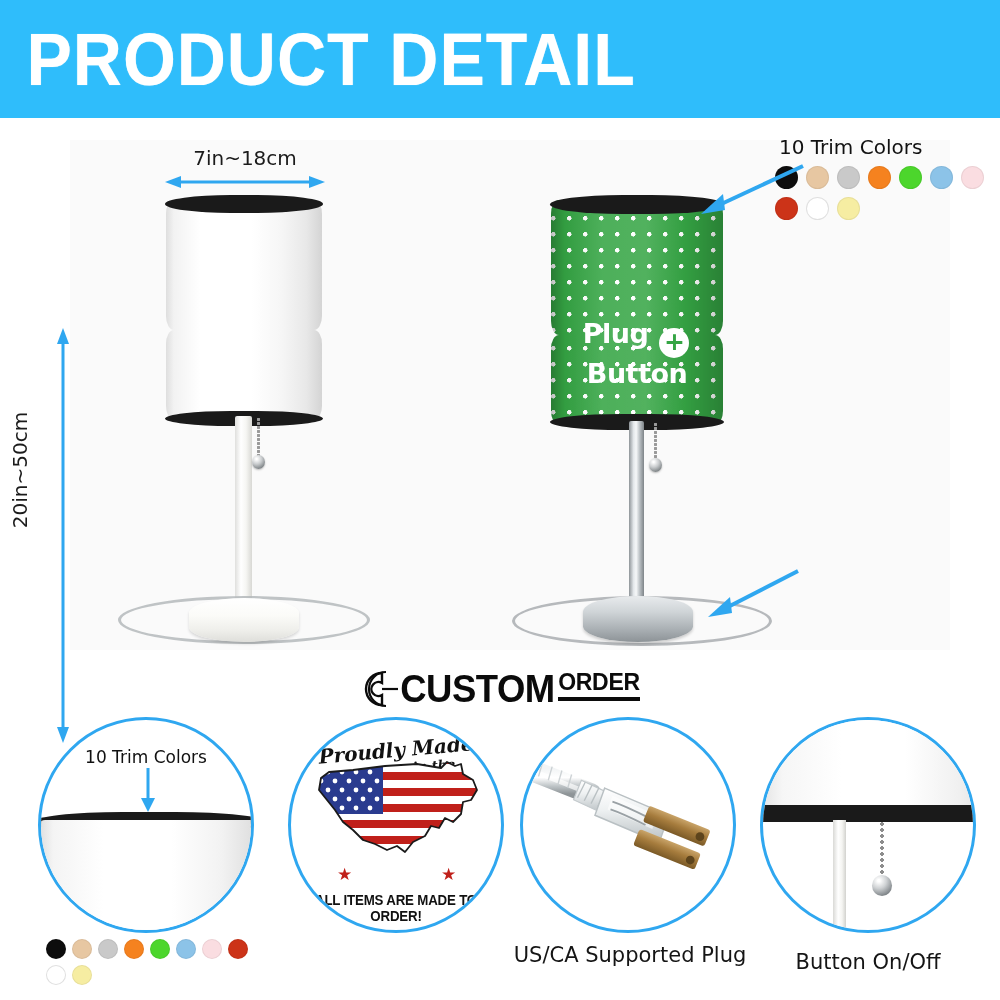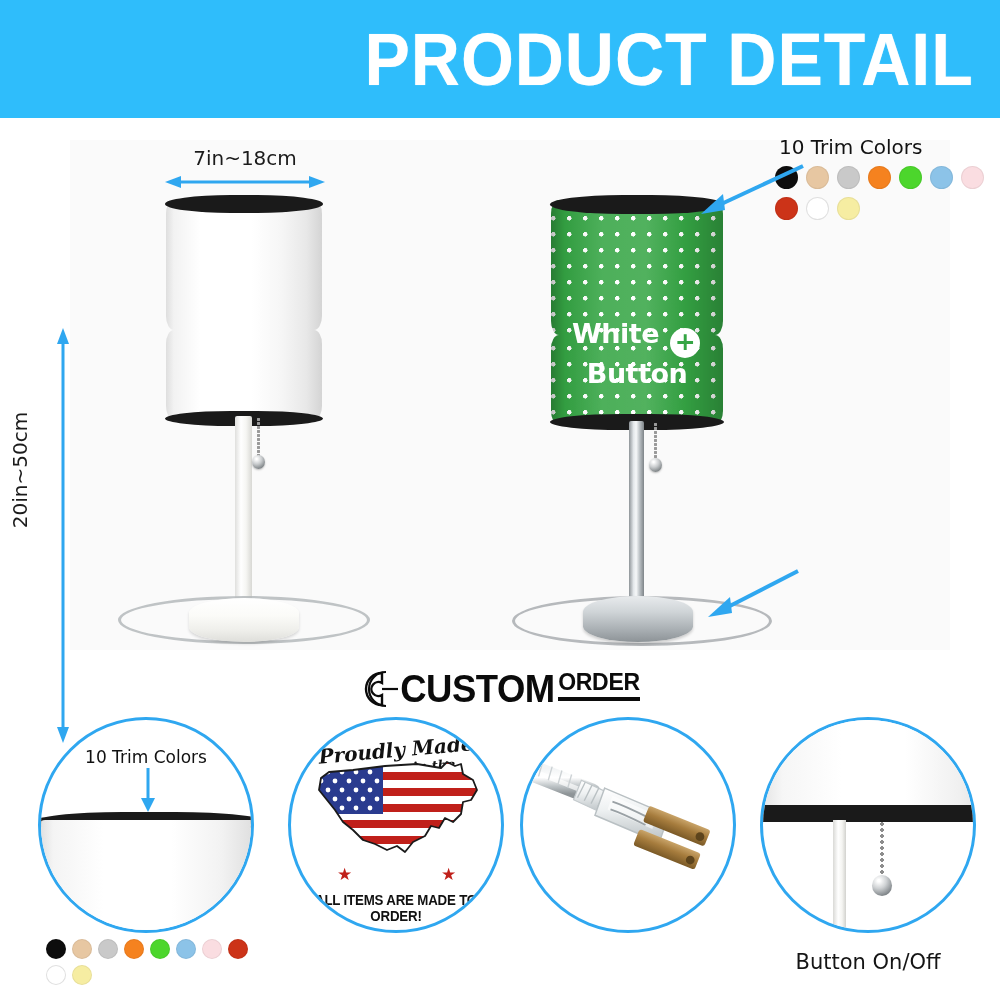--- a/index.html
+++ b/index.html
@@ -12,21 +12,21 @@
   }
 
   
   .banner {
     position: absolute;
     left: 0; top: 0;
     width: 1000px; height: 118px;
     background: #2fbdfb;
     display: flex;
     align-items: center;
-    justify-content: flex-end;
+    justify-content: flex-start;
   }
   .banner-title {
     color: #ffffff;
     font-family: "Liberation Sans Narrow", "Liberation Sans", sans-serif;
     font-size: 74px;
     font-weight: bold;
     letter-spacing: 1px;
     transform: scaleX(0.92);
     text-shadow: 0 0 1px rgba(255,255,255,0.6);
   }
@@ -410,21 +410,21 @@
       <div class="shade-body shade-green"></div>
       <div class="trim trim-top" style="top:-5px;height:19px"></div>
     </div>
     <div class="shade-wrap" style="left:131px;top:217px;width:172px;height:90px">
       <div class="shade-body shade-green" style="background-position: 0 -5px, 0 -5px, 0 0;"></div>
       <div class="trim trim-bottom" style="top:79px;height:16px"></div>
     </div>
 
     <div style="position:absolute;left:131px;top:200px;width:172px;height:60px;overflow:visible">
       <div class="your-design" style="top:0">
-        <span>White</span>
+        <span>Plug</span>
         <span class="plus-badge">+</span>
         <br>
         <span>Button</span>
       </div>
     </div>
     <div class="pole pole-silver" style="left:209px;top:303px;width:15px;height:195px"></div>
     <div class="pull-chain" style="left:234px;top:305px;height:40px"></div>
     <div class="pull-ball" style="left:229px;top:340px"></div>
     <div class="cord-loop" style="left:92px;top:478px;width:260px;height:50px"></div>
     <div class="base base-silver" style="left:163px;top:478px;width:110px;height:46px"></div>
@@ -603,20 +603,21 @@
         <path d="M90,92 C102,96 114,102 126,108" stroke="#9aa1a5" stroke-width="2" fill="none"></path>
 
         <g>
           <rect x="130" y="88" width="68" height="18" rx="3" fill="url(#prongg)" transform="rotate(22 130 88)"></rect>
           <rect x="120" y="112" width="68" height="18" rx="3" fill="url(#prongg)" transform="rotate(22 120 112)"></rect>
           <circle cx="182" cy="120" r="4.5" fill="#5d441c"></circle>
           <circle cx="172" cy="144" r="4.5" fill="#5d441c"></circle>
         </g>
       </svg>
     </div>
+    <div class="panel-caption" style="left:-14px;top:228px;width:248px">US/CA Supported Plug</div>
   </div>
 
   <div class="panel" style="left:760px;top:0;width:220px;height:285px">
     <div class="circle" style="left:0;top:2px;width:216px;height:216px">
       <div class="p4-shade"></div>
       <div class="p4-trim"></div>
       <div class="p4-pole"></div>
       <div class="p4-chain"></div>
       <div class="p4-ball"></div>
     </div>

